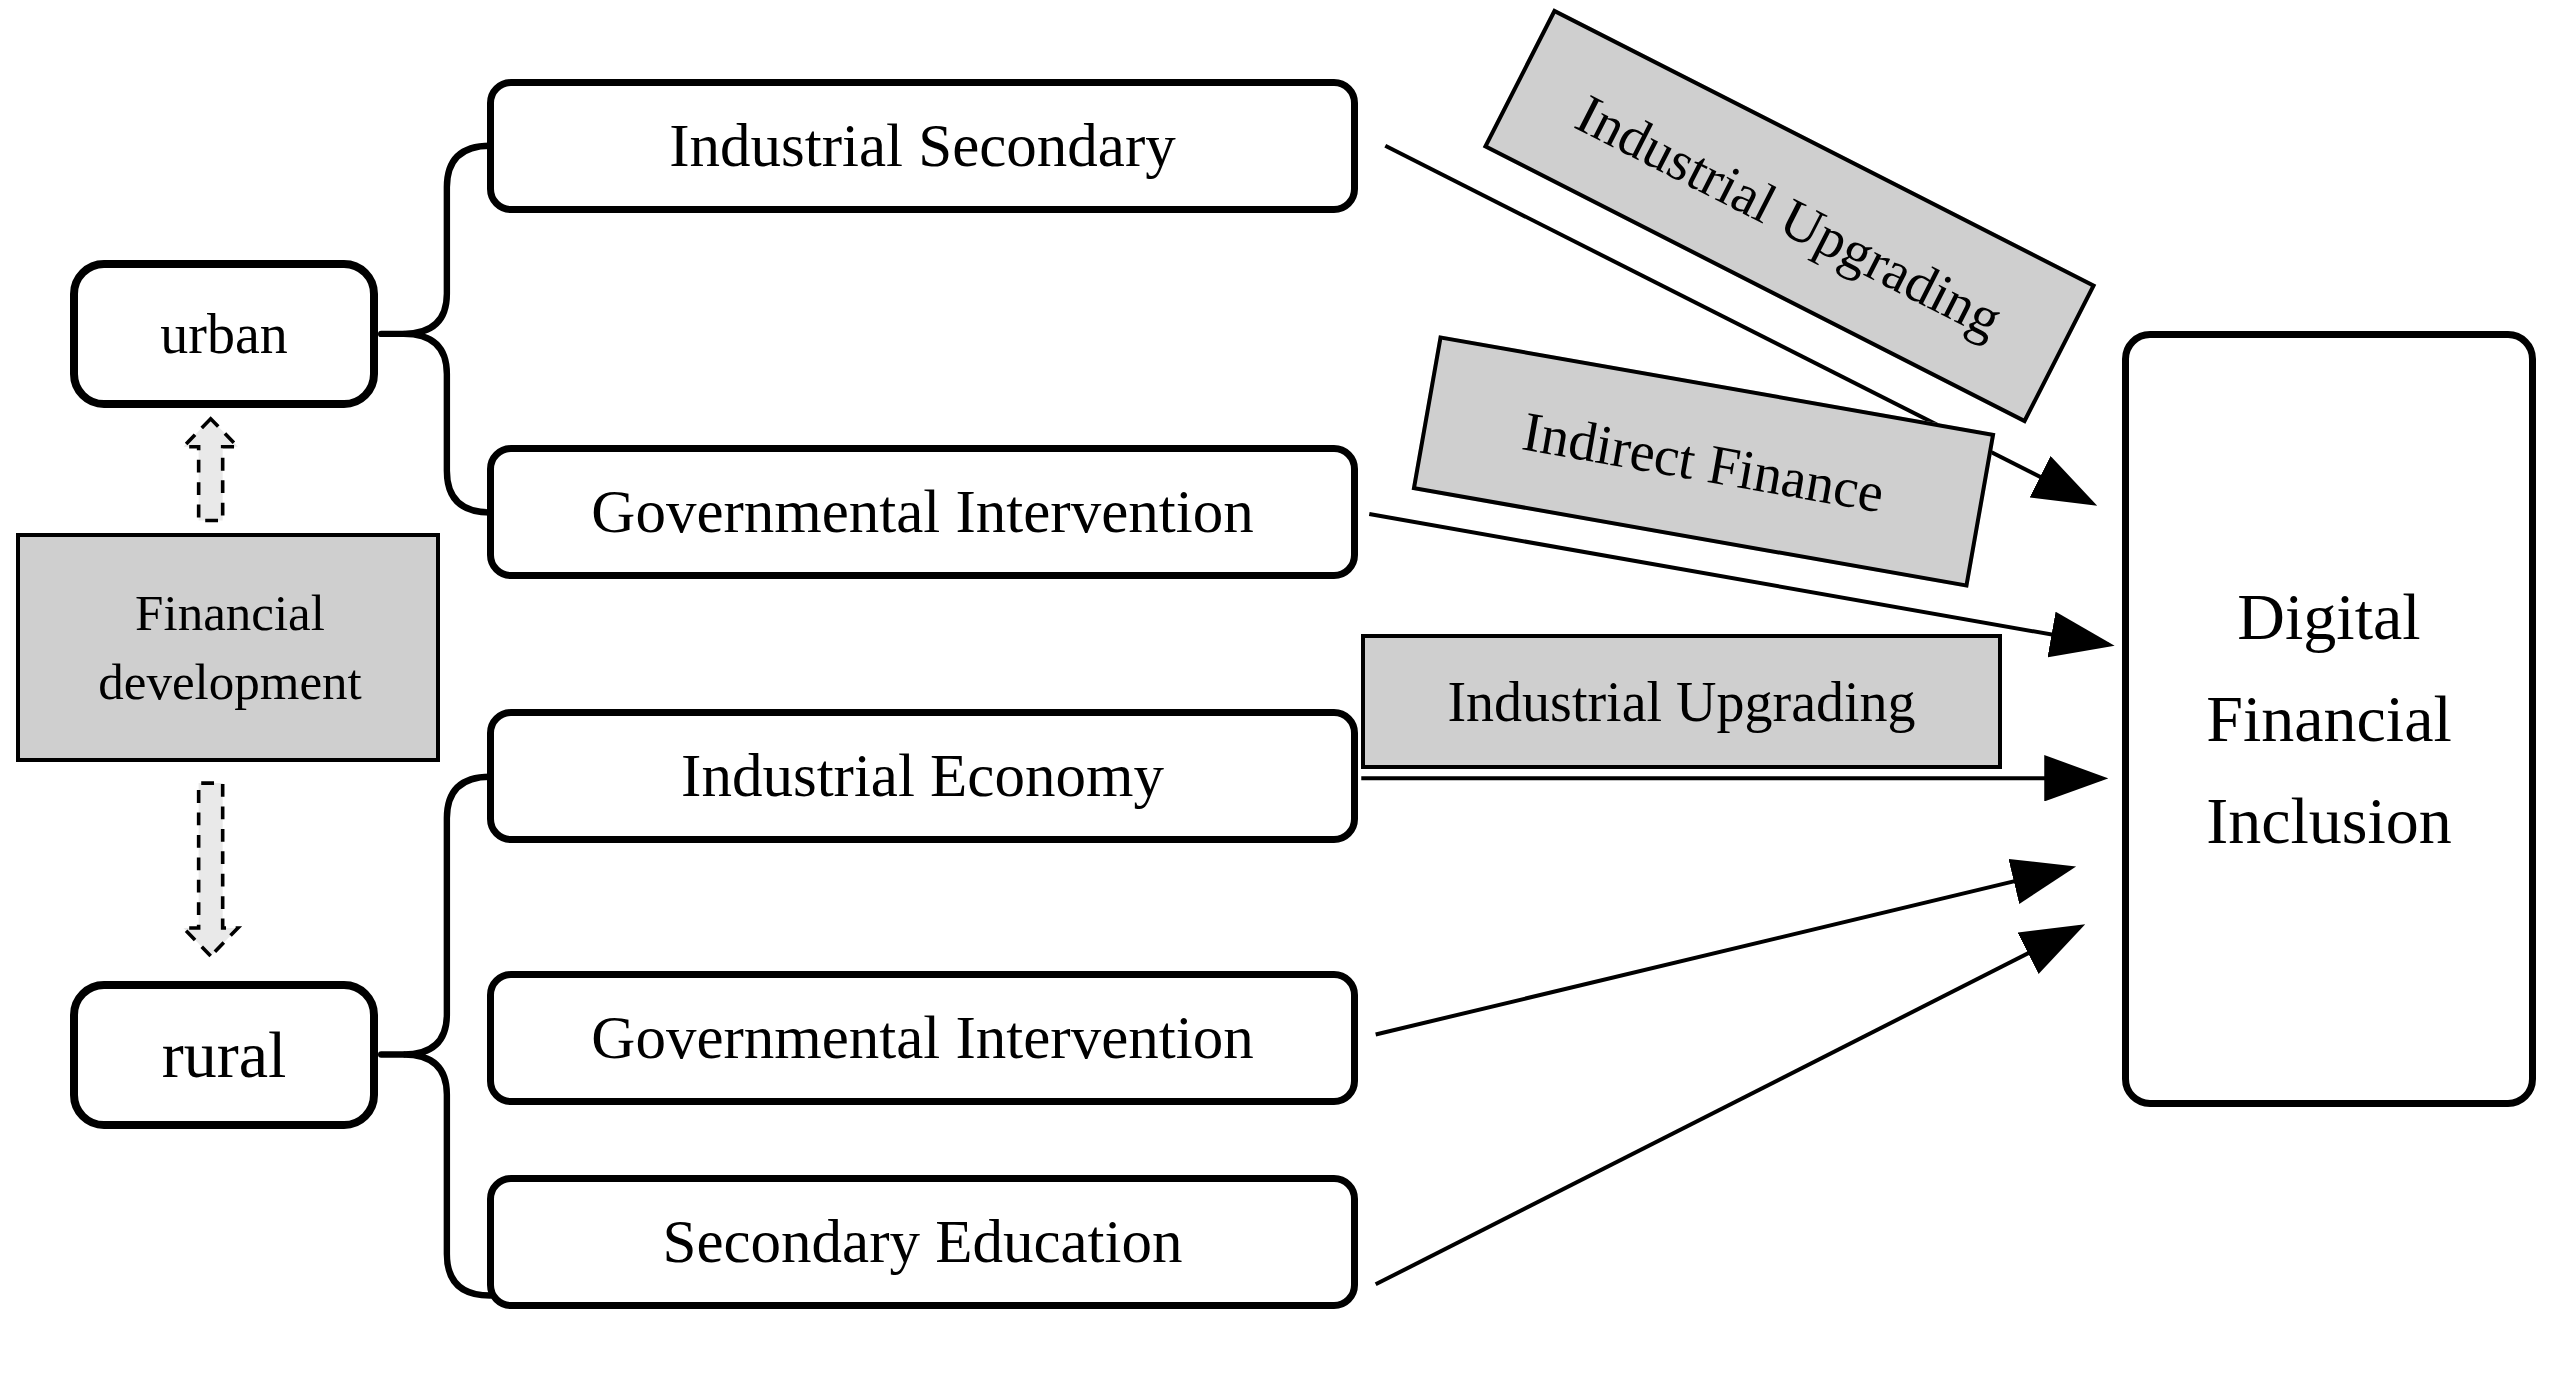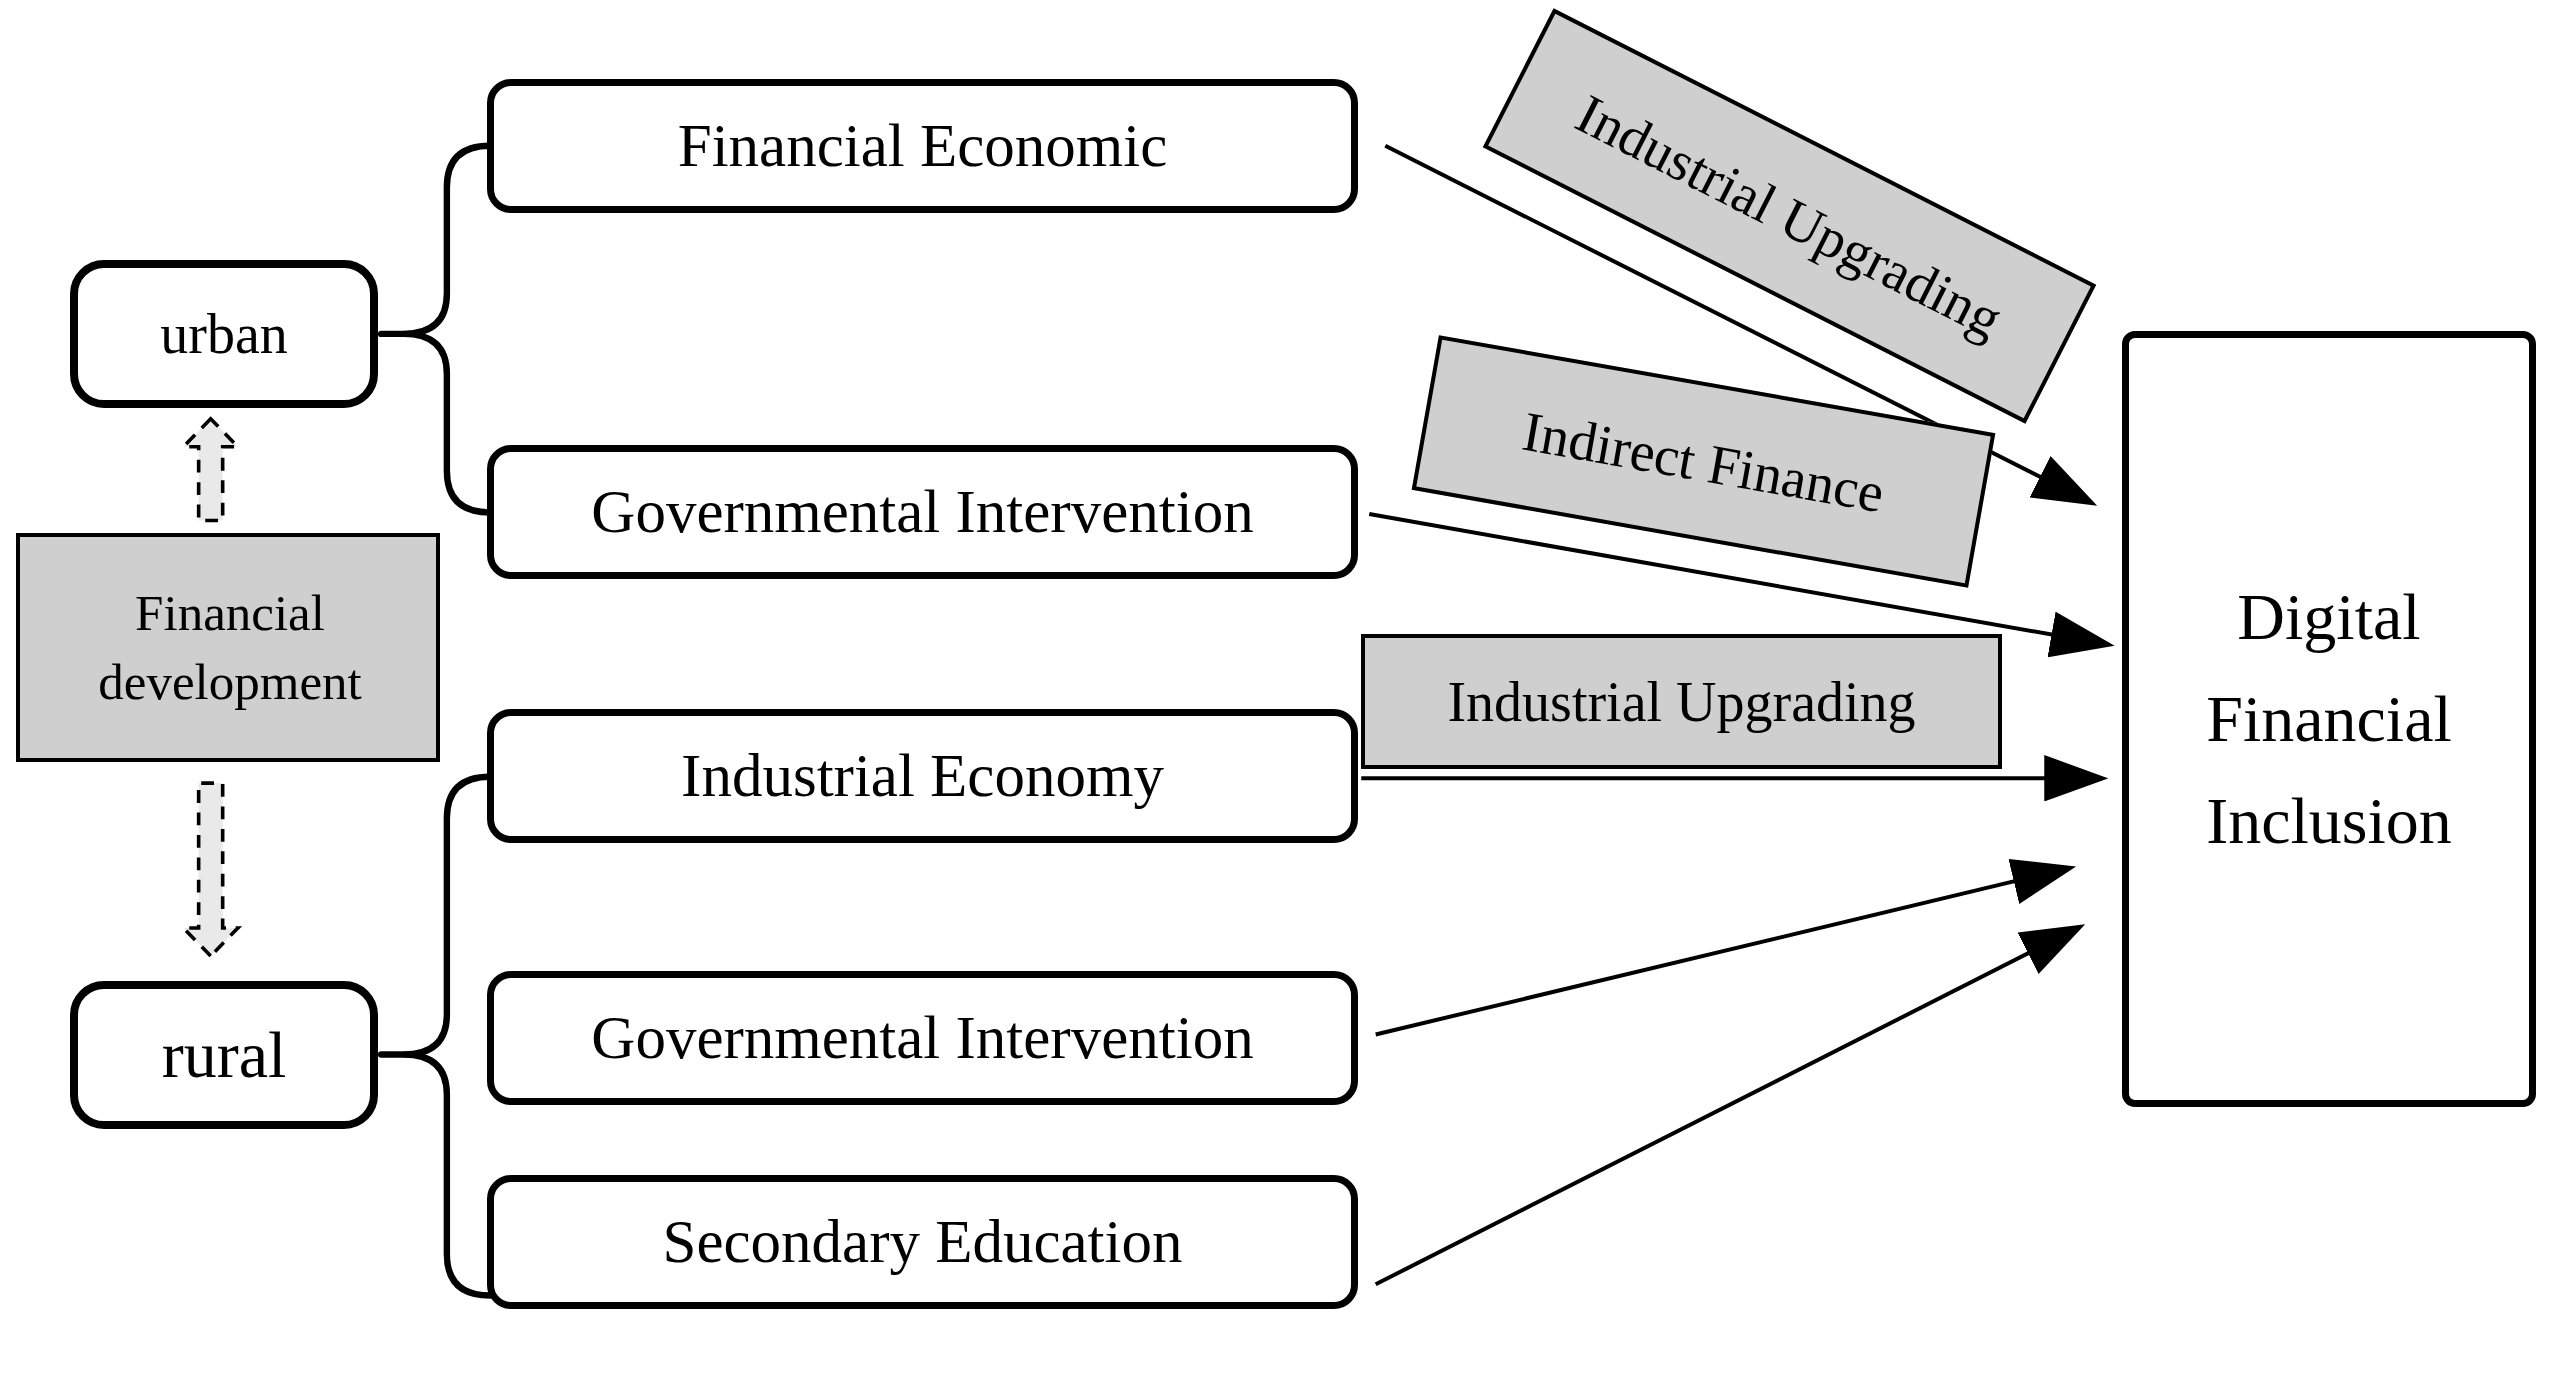--- a/index.html
+++ b/index.html
@@ -26,21 +26,21 @@
   #factor-b2 { top: 445px; }
   #factor-b3 { top: 709px; }
   #factor-b4 { top: 971px; }
   #factor-b5 { top: 1175px; text-align: center; }
   
   .lab { border: 4px solid #000; font-size: 56px; z-index: 3; }
   #mediator-1 { left: 1485px; top: 138px; width: 609px; height: 156px; transform: rotate(27deg); }
   #mediator-2 { left: 1421px; top: 383px; width: 565px; height: 157px; transform: rotate(10deg); }
   #mediator-3 { left: 1361px; top: 634px; width: 641px; height: 135px; }
   
-  #outcome-box { left: 2122px; top: 331px; width: 414px; height: 776px; border: 7.2px solid #000; border-radius: 13px; font-size: 66px; line-height: 1.55; padding: 0 5px; }
+  #outcome-box { left: 2122px; top: 331px; width: 414px; height: 776px; border: 7.2px solid #000; border-radius: 28px; font-size: 66px; line-height: 1.55; padding: 0 5px; }
 </style>
 </head>
 <body>
 
 <div class="canvas">
 
   <svg width="2576" height="1378" viewBox="0 0 3217 1721">
     <defs>
       <marker id="ah" markerUnits="userSpaceOnUse" markerWidth="80" markerHeight="58" viewBox="0 0 80 58" refX="72" refY="29" orient="auto">
         <path d="M0,0 L80,29 L0,58 Z" fill="#000"></path>
@@ -69,21 +69,21 @@
 
   <div class="box" id="findev-box" style="background-color: rgb(207, 207, 207); padding-left: 12px;">
     <span>Financial development</span>
   </div>
 
   <div class="box round" id="rural-box">
     <span>rural</span>
   </div>
 
   <div class="box round mid" id="factor-b1">
-    <span>Financial Economic</span>
+    <span>Industrial Secondary</span>
   </div>
   <div class="box round mid" id="factor-b2">
     <span>Governmental Intervention</span>
   </div>
   <div class="box round mid" id="factor-b3">
     <span>Industrial Economy</span>
   </div>
   <div class="box round mid" id="factor-b4">
     <span>Governmental Intervention</span>
   </div>

